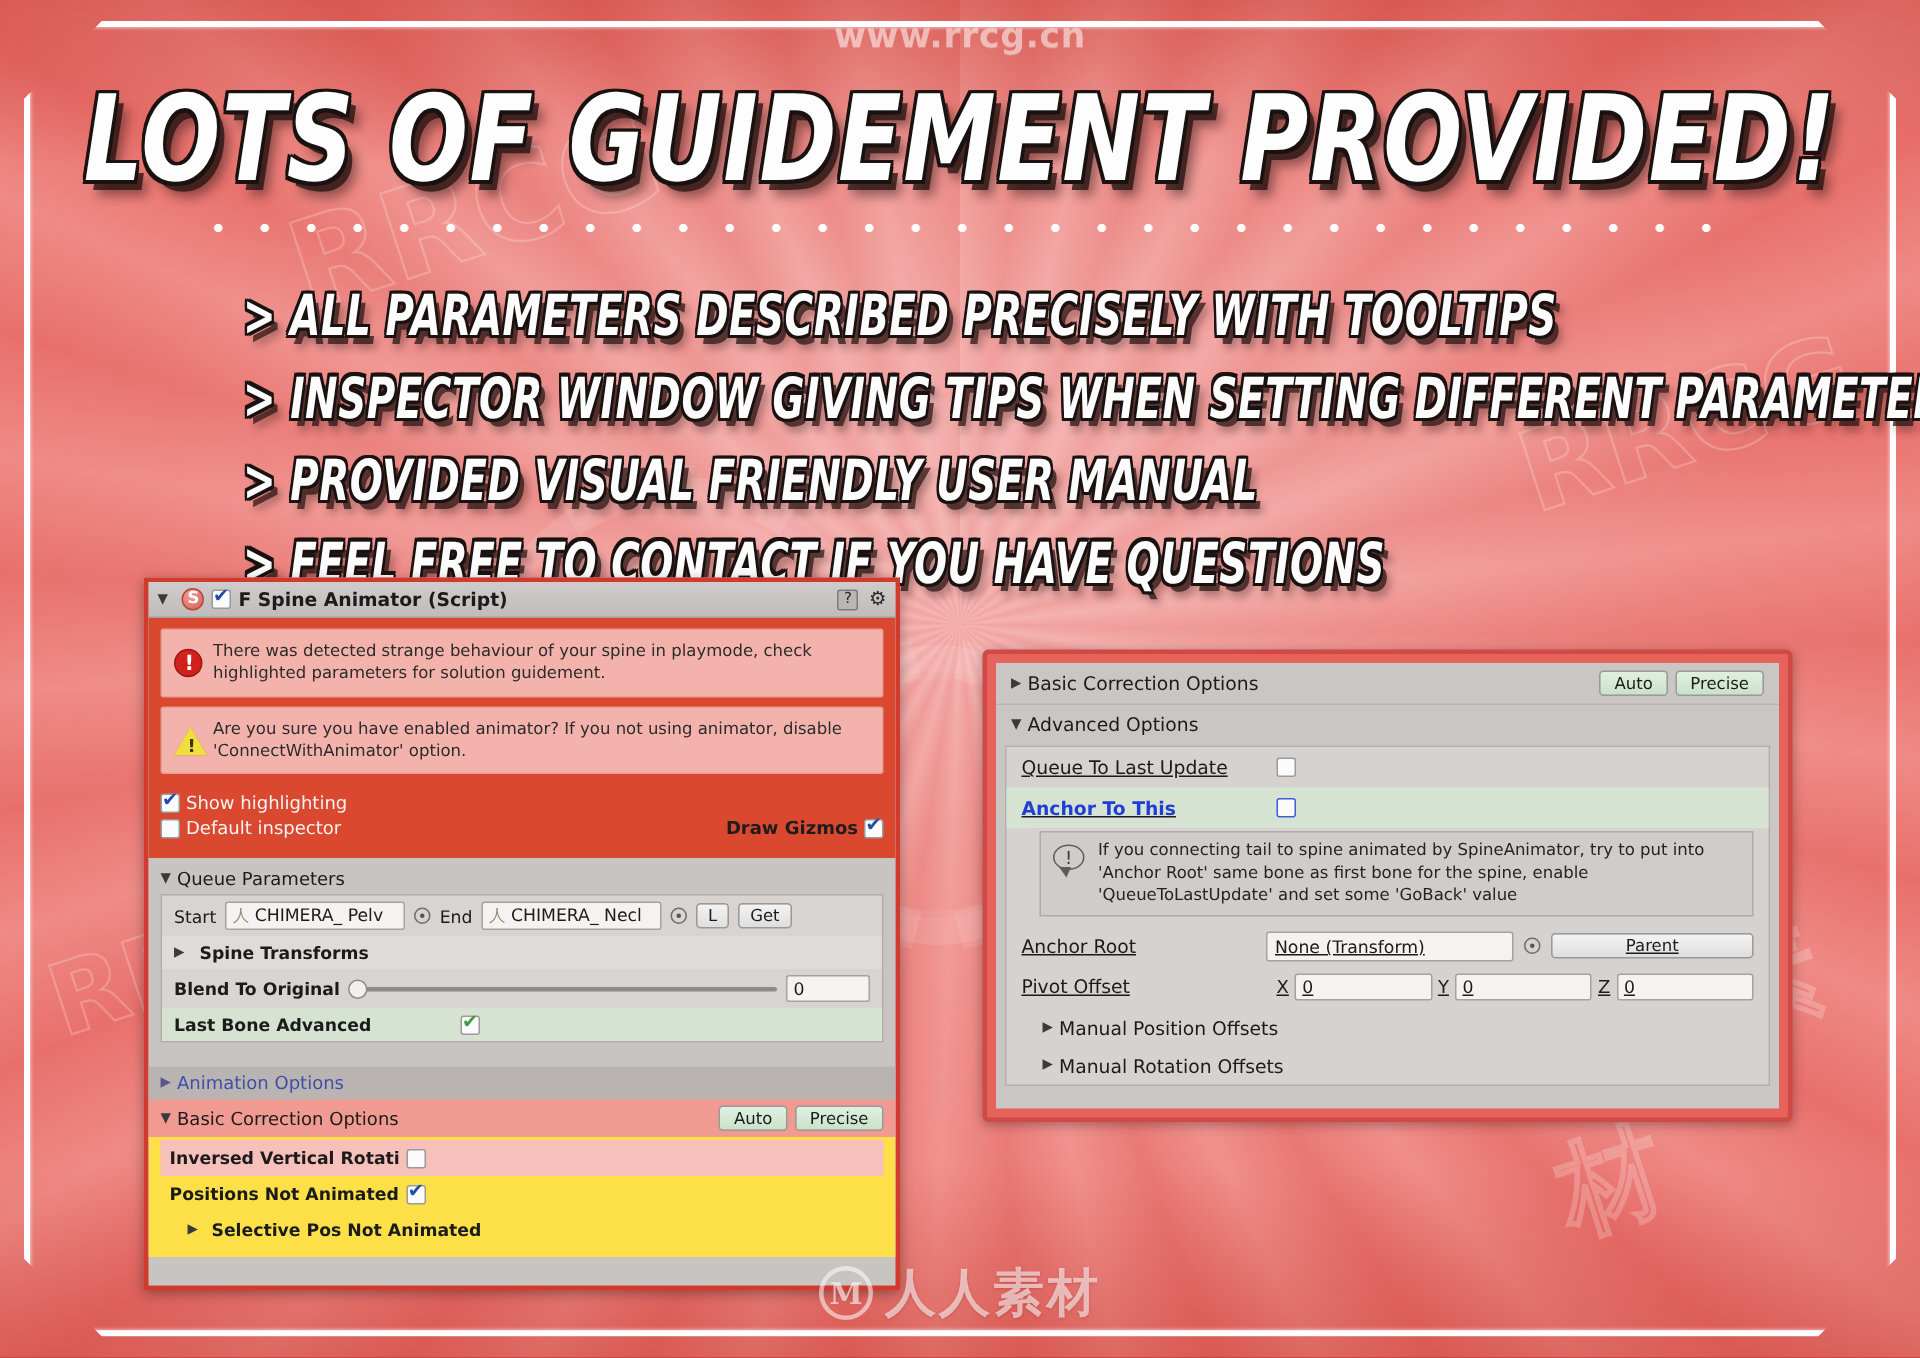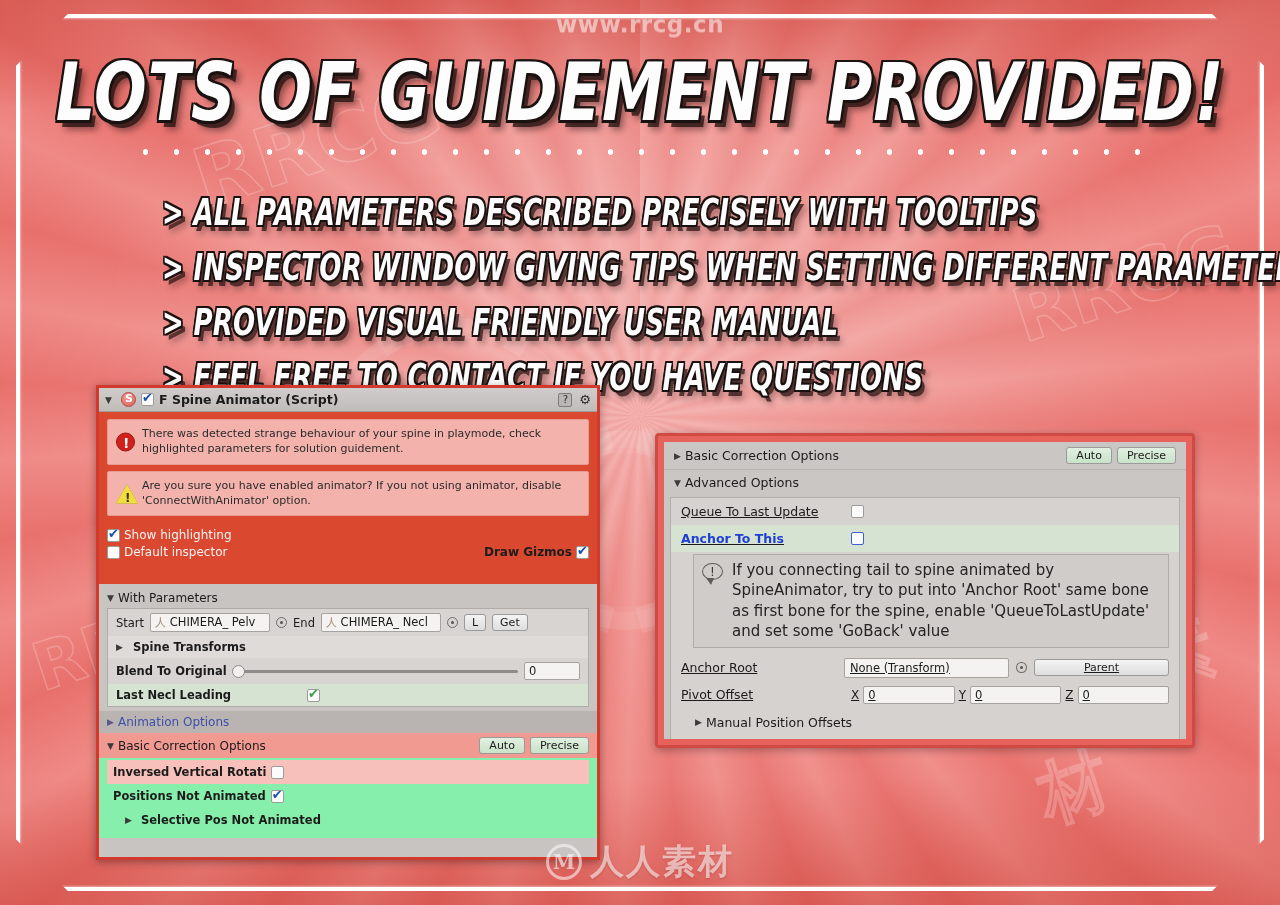--- a/index.html
+++ b/index.html
@@ -221,31 +221,31 @@
   .ic-warn {
     width:0; height:0; border-left:11px solid transparent;
     border-right:11px solid transparent; border-bottom:19px solid #f2dd3e;
     filter: drop-shadow(0 0 0.5px #8a7d10);
   }
   .ic-warn::after{
     content:"!"; position:absolute; left:-2px; top:5px; color:#3a3309;
     font-weight:bold; font-size:12px;
   }
 
-  #lp-redzone { background:#d9482f; padding:1px 0 16px; }
+  #lp-redzone { background:#d9482f; padding:1px 0 4px; }
   #lp-toggles { padding:3px 8px 6px; color:#f3f3f3; font-size:12px; }
   .tg-row { display:flex; align-items:center; gap:4px; margin:3px 0; }
   .tg-row.space { justify-content:space-between; }
 
   #lp-body { background:#c7c4c1; padding:4px 0 0; }
   .section-head {
     padding:3px 8px; font-size:12px; display:flex; align-items:center;
   }
   .group-box {
-    margin:0 8px 4px; border:1px solid #b0aca9; background:#d7d4d1;
+    margin:0 8px 16px; border:1px solid #b0aca9; background:#d7d4d1;
   }
   .grow { padding:4px 8px; display:flex; align-items:center; gap:6px; }
   .grow.alt { background:#dedbd8; }
   .grow.greenish { background:#d6e3d2; }
   .bone-ic { color:#a08a72; font-size:11px; }
   .slider-track {
     flex:1 1 auto; height:3px; background:#8e8b88; border-radius:2px; position:relative;
   }
   .slider-knob {
     position:absolute; left:-1px; top:-5px; width:13px; height:13px;
@@ -254,21 +254,21 @@
   .lbl-b { font-weight:bold; }
 
   .anim-bar {
     background:#b9b4b1; padding:4px 8px; font-size:12px;
     color:#3f4fa8; display:flex; align-items:center;
   }
   .bco-bar {
     background:#f09a92; padding:4px 8px; font-size:12px;
     display:flex; align-items:center;
   }
-  .bco-body { background:#86efac; padding:2px 8px 6px; }
+  .bco-body { background:#fde047; padding:2px 8px 6px; }
   .bco-row { display:flex; align-items:center; gap:5px; padding:5px 6px; font-weight:bold; }
   .bco-row.light { background:#f7c0ba; font-weight:bold; }
 
   
   #right-panel {
     position:absolute; left:655px; top:433px; width:540px; height:315px;
     background:#e8625c;
     border:3px solid #cf4a44;
     border-radius:4px;
     padding:6px;
@@ -280,21 +280,21 @@
     background:#c9c6c3;
   }
   .rp-bar .spacer { margin-left:auto; display:flex; gap:5px; }
   #rp-adv-box { background:#d5d2cf; margin:2px 6px 6px; border:1px solid #b3afac; }
   .rp-row { display:flex; align-items:center; padding:6px 10px; font-size:12.5px;text-decoration:underline; }
   .rp-row.hl { background:#d6e3d2; }
   .rp-row .lab { width:170px; }
   .rp-tip {
     margin:2px 10px 4px 22px; background:#cfccc9; border:1px solid #b0acaa;
     padding:5px 6px 5px 38px; position:relative;
-    font-size:15px; line-height:1.36; color:#242424;
+    font-size:11px; line-height:1.36; color:#242424;
   }
   .bubble {
     position:absolute; left:8px; top:8px; width:21px; height:17px;
     border:1.5px solid #5f5c5a; border-radius:50%;
   }
   .bubble::before{
     content:"!"; position:absolute; left:7px; top:0px;
     font-size:12px; color:#3b3937;
   }
   .bubble::after{
@@ -427,21 +427,21 @@
           <span class="chk on"></span>
         </span>
       </div>
     </div>
   </div>
 
   <div id="lp-body">
 
     <div class="section-head">
       <span class="foldout-arrow">▼</span>
-      <span>With Parameters</span>
+      <span>Queue Parameters</span>
     </div>
 
     <div class="group-box">
       <div class="grow">
         <span>Start</span>
         <span class="field" style="width:120px;">
           <span class="bone-ic">人</span>
           <span>CHIMERA_ Pelv</span>
         </span>
         <span class="radio-dot"></span>
@@ -462,21 +462,21 @@
 
       <div class="grow">
         <span class="lbl-b">Blend To Original</span>
         <span class="slider-track">
           <span class="slider-knob"></span>
         </span>
         <span class="field" style="width:56px;">0</span>
       </div>
 
       <div class="grow greenish">
-        <span class="lbl-b" style="width:185px;">Last Necl Leading</span>
+        <span class="lbl-b" style="width:185px;">Last Bone Advanced</span>
         <span class="chk on green"></span>
       </div>
 
     </div>
 
     <div class="anim-bar">
       <span class="foldout-arrow" style="color:#5a5a8a;">▶</span>
       <span>Animation Options</span>
     </div>
 

